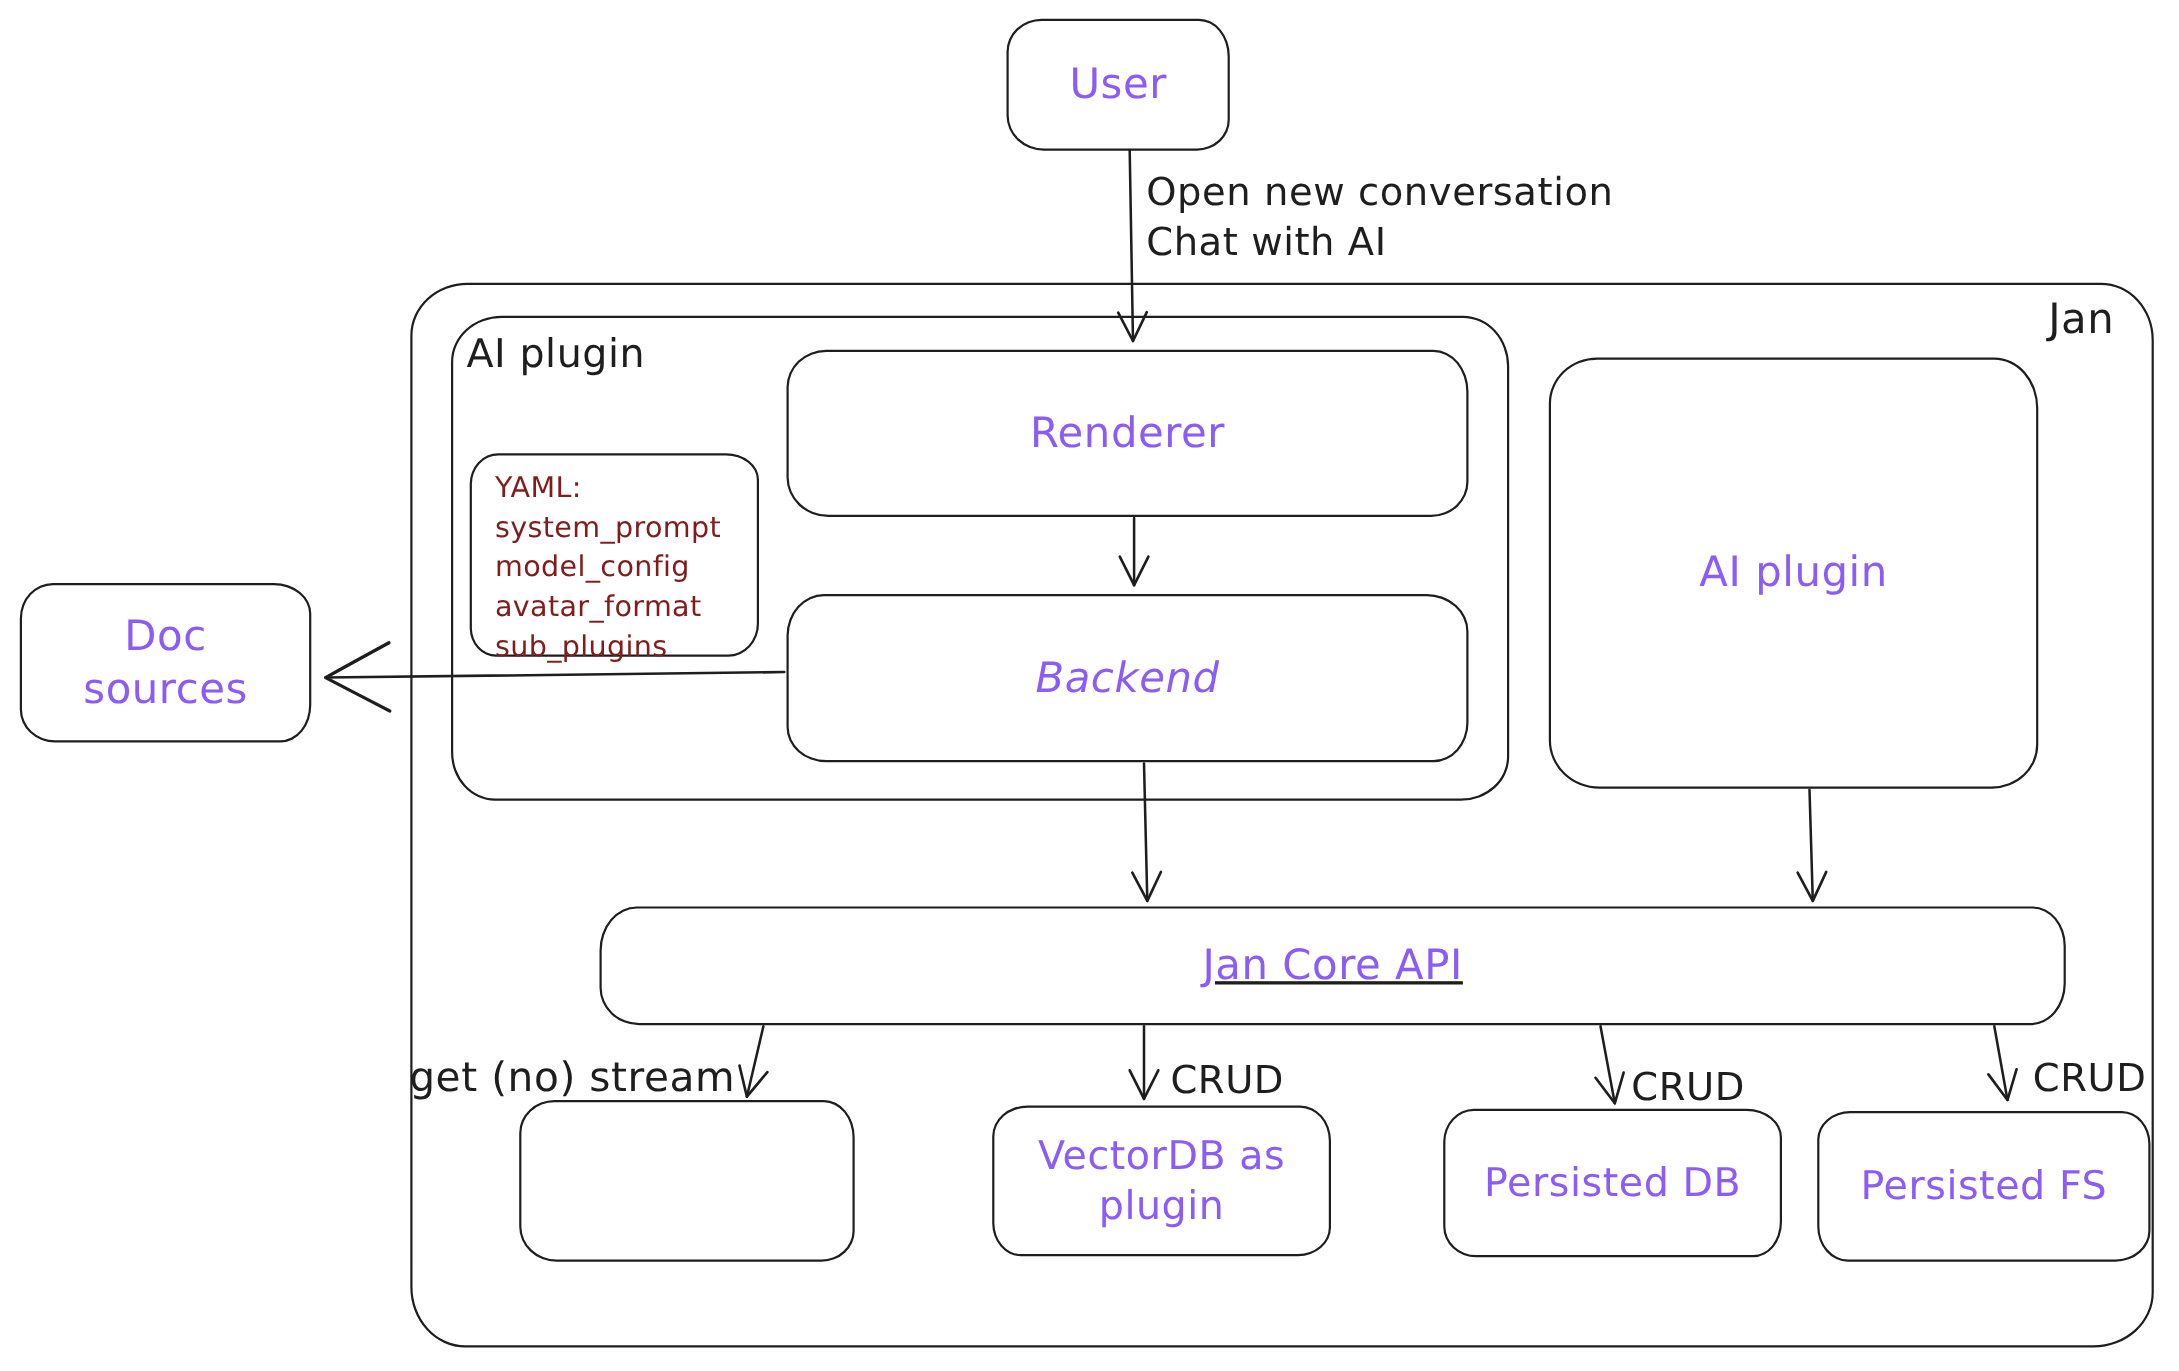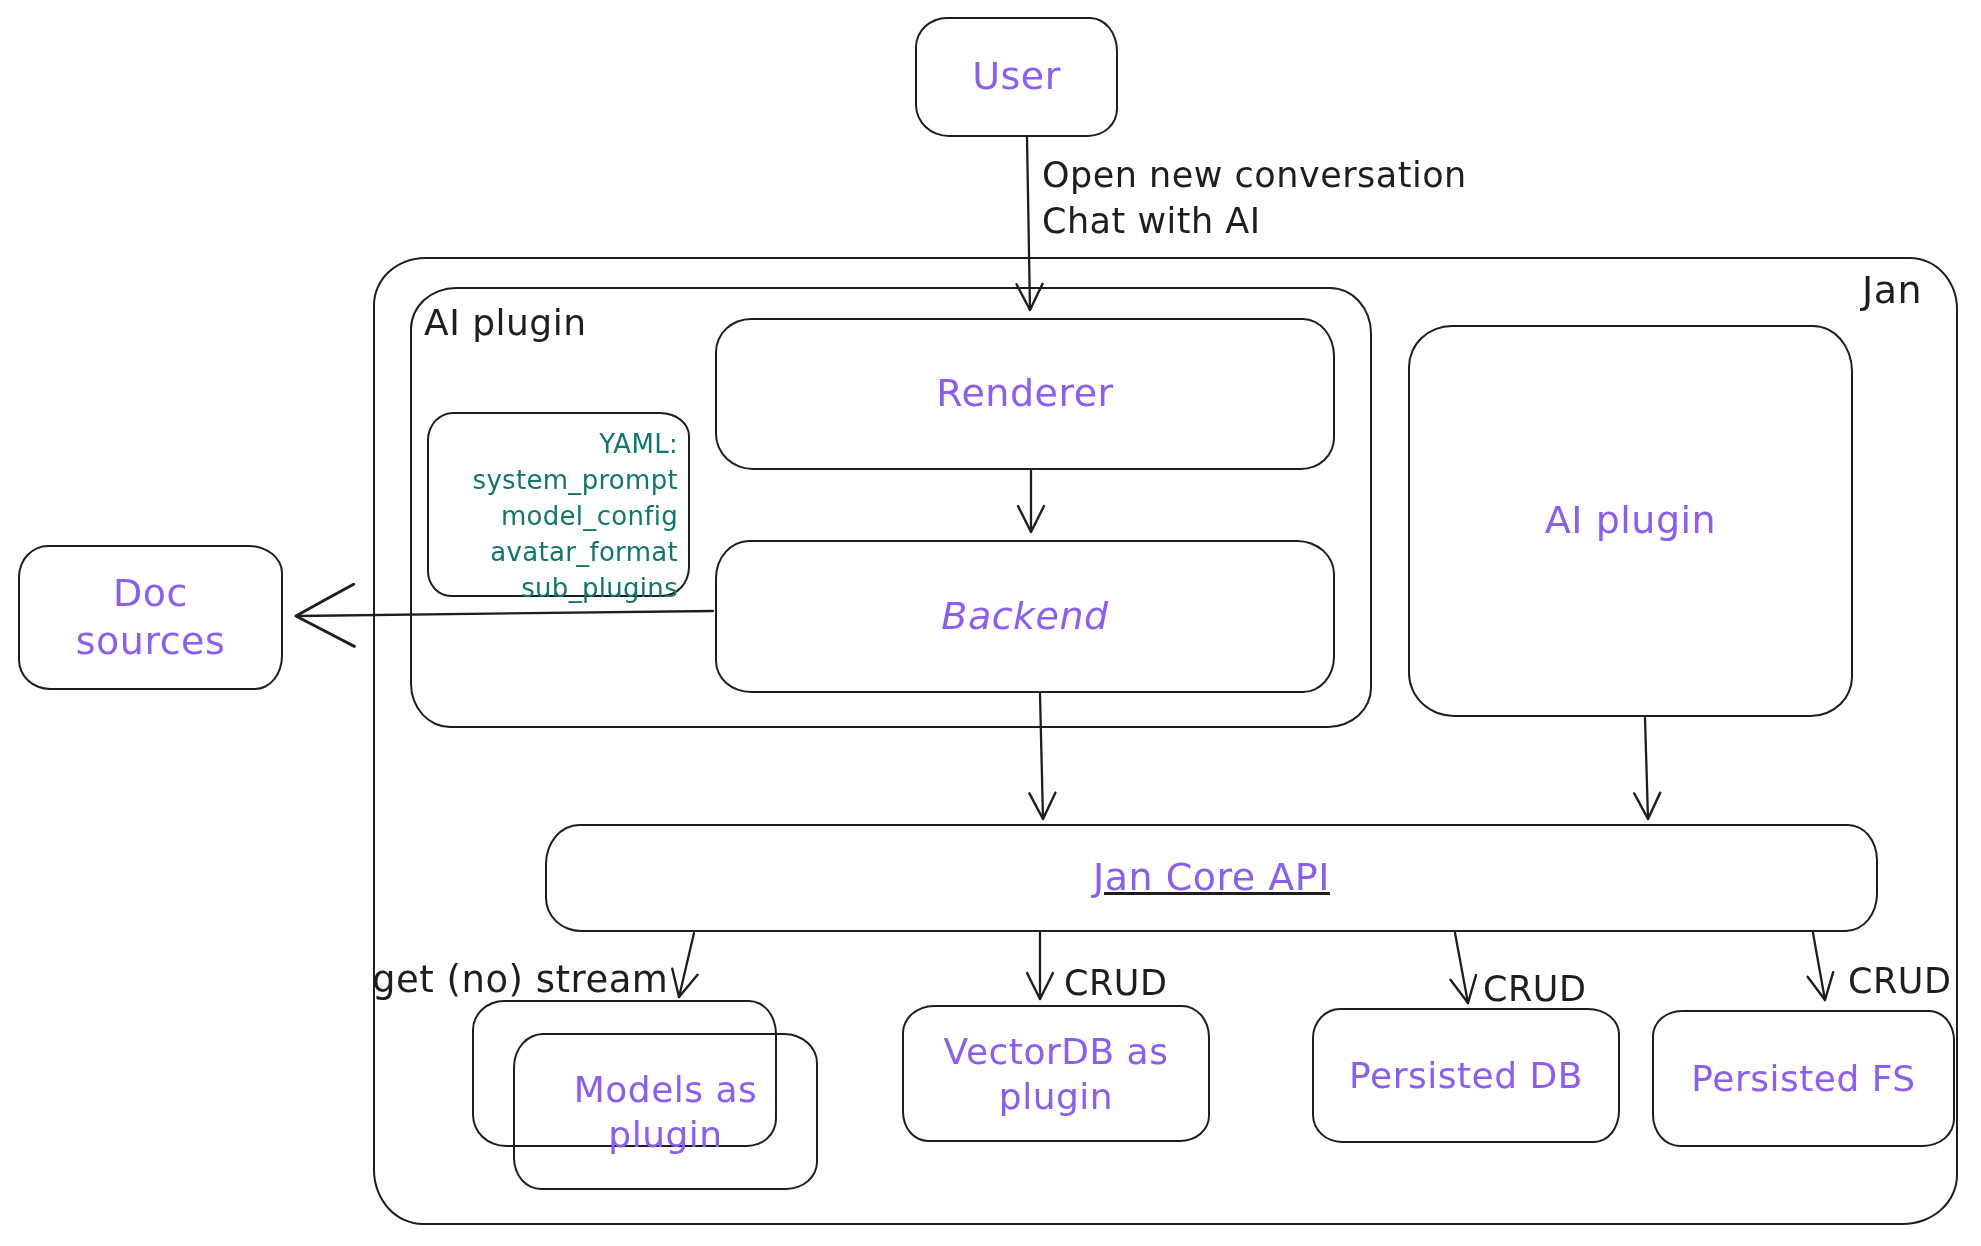--- a/index.html
+++ b/index.html
@@ -53,23 +53,22 @@
     border: 2.4px solid #1e1e1e;
     border-radius: 26px 30px 28px 24px / 28px 24px 30px 26px;
     box-sizing: border-box;
     padding: 13px 10px 0 21px;
     background: transparent;
   }
   .note .nline {
     font-size: 26px;
     line-height: 1.38;
     letter-spacing: 0.3px;
-    color: #0f766e;
+    color: #7f1d1d;
     white-space: nowrap;
-    text-align: right;
   }
   svg.wires {
     position: absolute;
     left: 0;
     top: 0;
     pointer-events: none;
   }
 </style>
 </head>
 <body>
@@ -99,32 +98,29 @@
   </div>
 
   <div class="node" style="left:715px; top:540px; width:620px; height:153px; border-radius:34px 38px 32px 36px / 38px 34px 36px 32px;font-style:italic;">
     <span class="lbl">Backend</span>
   </div>
 
   <div class="node" style="left:1408px; top:325px; width:445px; height:392px; border-radius:44px 40px 42px 46px / 42px 46px 40px 44px;">
     <span class="lbl">AI plugin</span>
   </div>
 
-  <div class="node" style="left:18px; top:545px; width:265px; height:145px; border-radius:30px 34px 28px 32px / 32px 28px 34px 30px;">
+  <div class="node" style="left:18px; top:530px; width:265px; height:145px; border-radius:30px 34px 28px 32px / 32px 28px 34px 30px;">
     <span class="lbl">Doc sources</span>
   </div>
 
   <div class="node" style="left:545px; top:824px; width:1333px; height:108px; border-radius:34px 30px 32px 36px / 40px 36px 38px 34px;text-decoration:underline;">
     <span class="lbl">Jan Core API</span>
   </div>
 
   <div class="node" style="left:472px; top:1000px; width:305px; height:147px; border-radius:32px 28px 30px 34px / 30px 34px 28px 32px;"></div>
-  <div class="node" style="left:513px; top:1033px; width:305px; height:157px; border-radius:30px 34px 32px 28px / 34px 30px 28px 32px;">
-    <span class="lbl" style="font-size:36px; padding:0 30px;">Models as plugin</span>
-  </div>
 
   <div class="node" style="left:902px; top:1005px; width:308px; height:137px; border-radius:32px 28px 30px 26px / 28px 32px 26px 30px;">
     <span class="lbl" style="font-size:36px; padding:0 28px;">VectorDB as plugin</span>
   </div>
 
   <div class="node" style="left:1312px; top:1008px; width:308px; height:135px; border-radius:28px 32px 26px 30px / 30px 26px 32px 28px;">
     <span class="lbl" style="font-size:36px;">Persisted DB</span>
   </div>
 
   <div class="node" style="left:1652px; top:1010px; width:303px; height:137px; border-radius:30px 26px 32px 28px / 26px 30px 28px 32px;">

